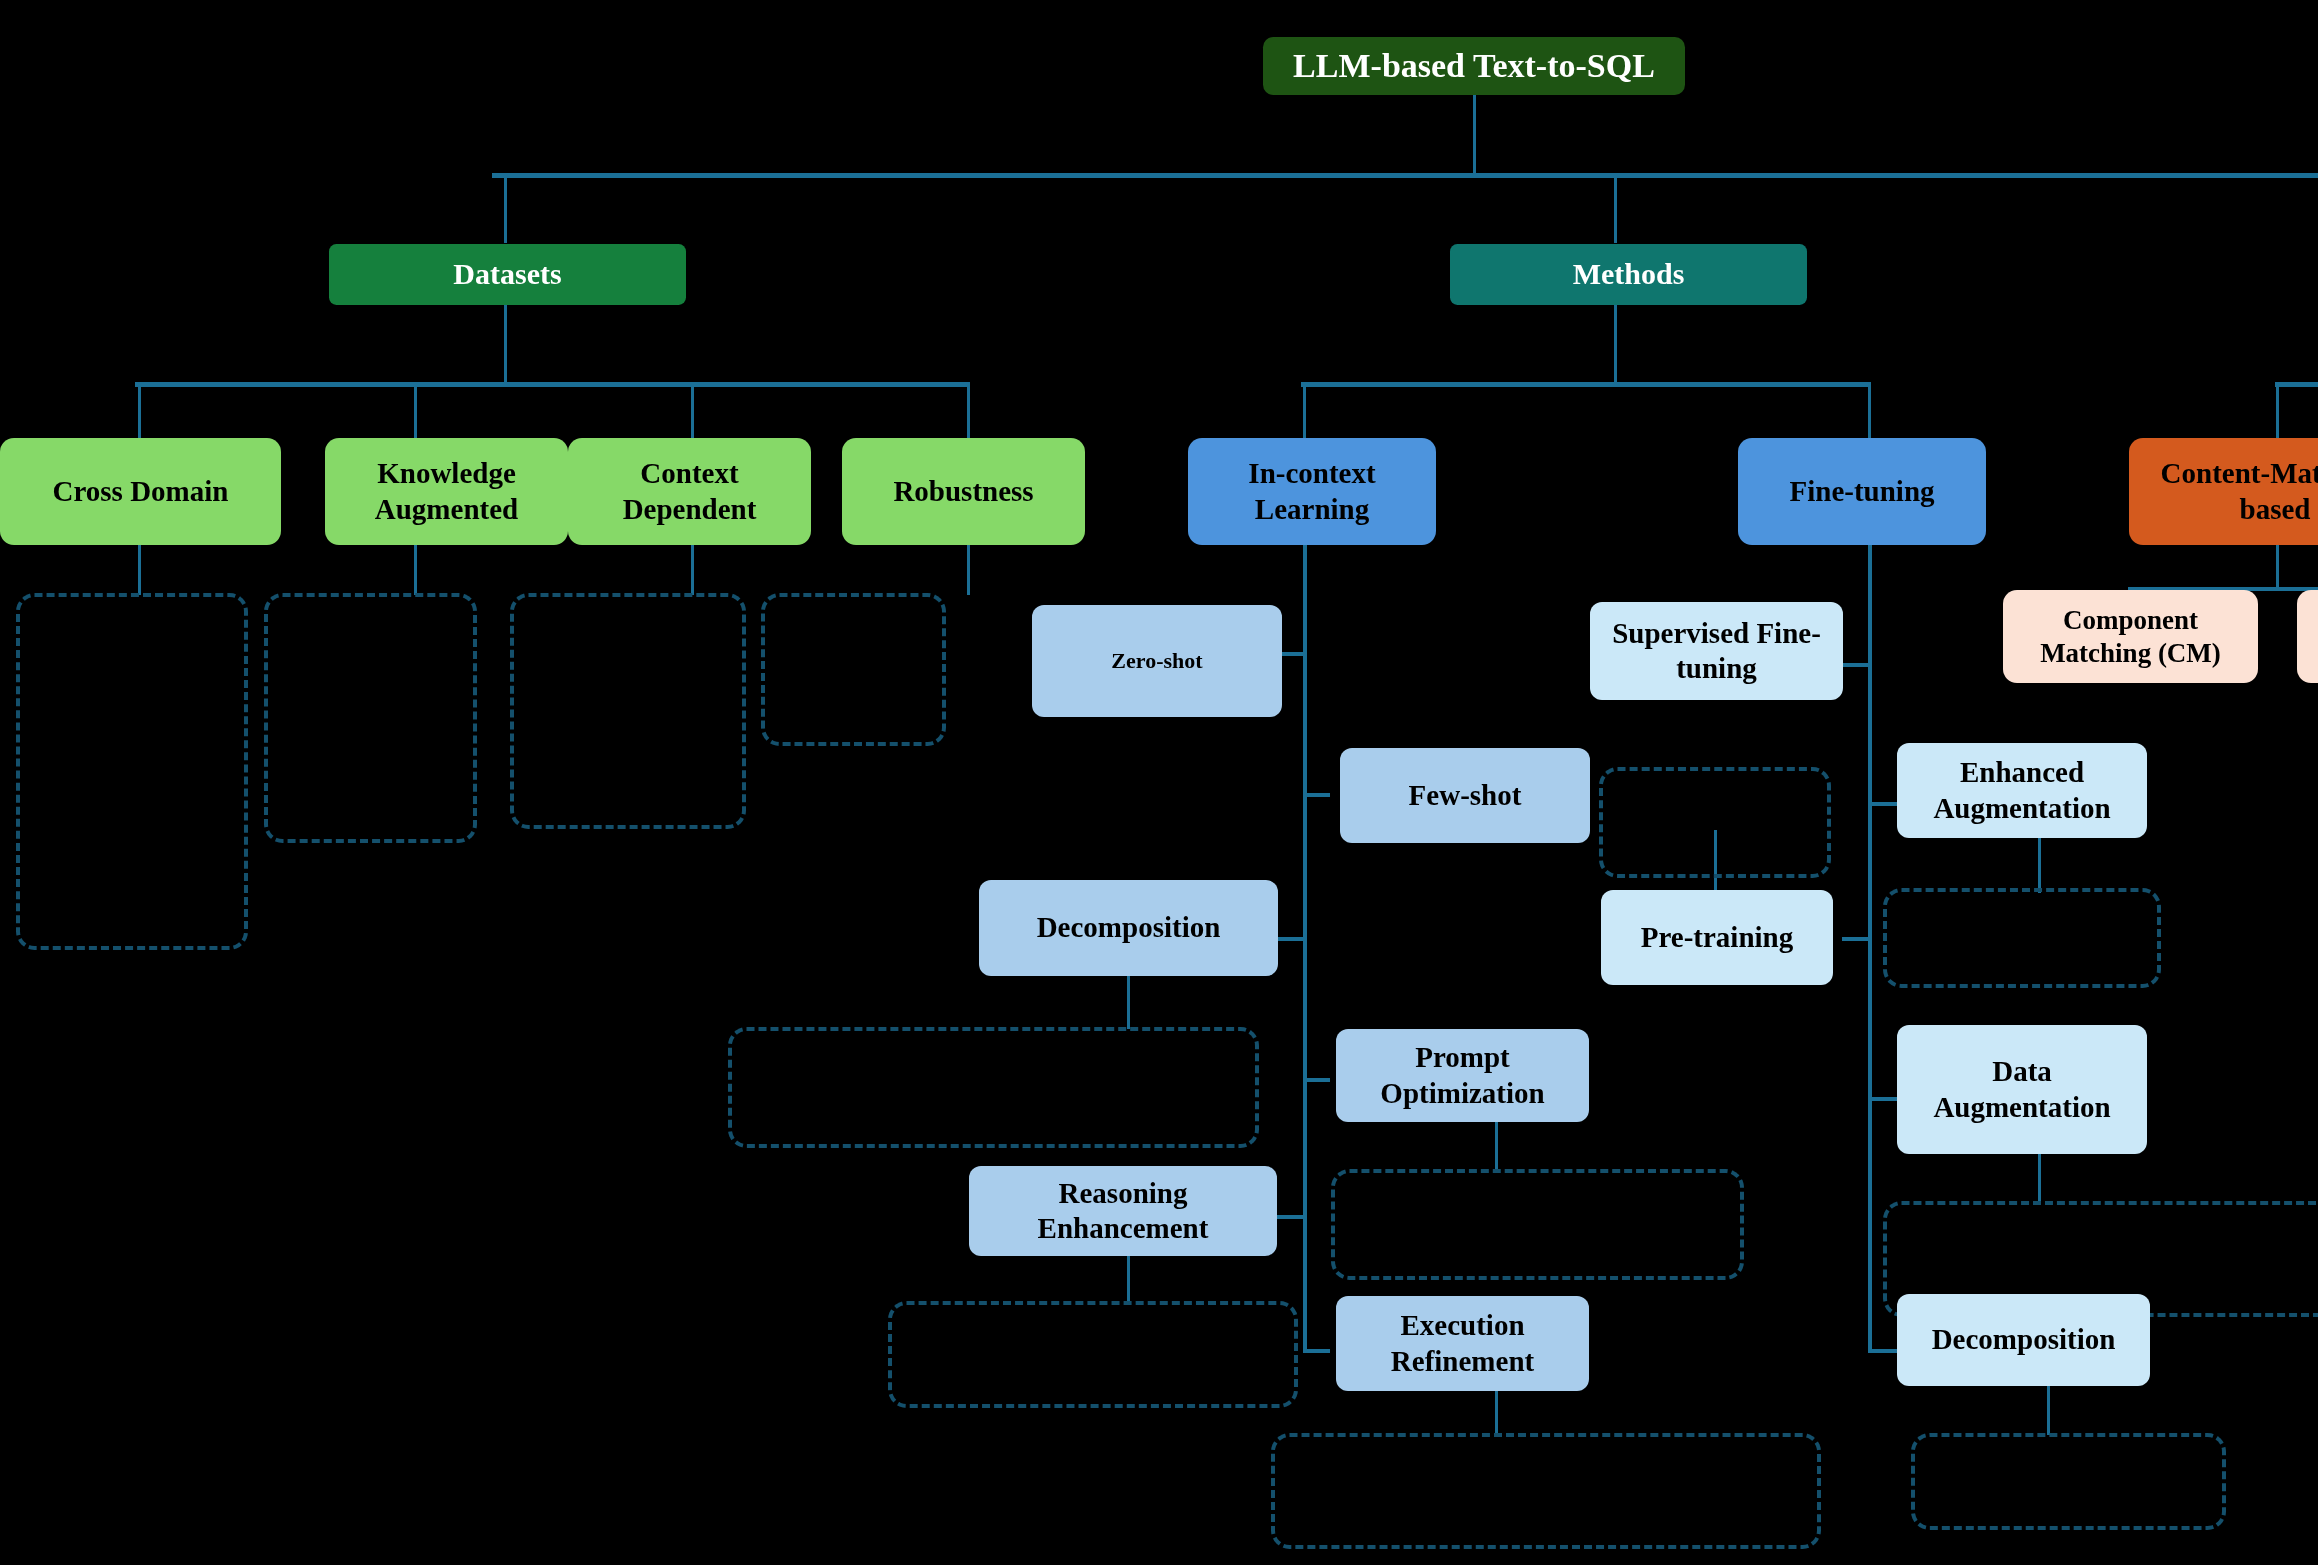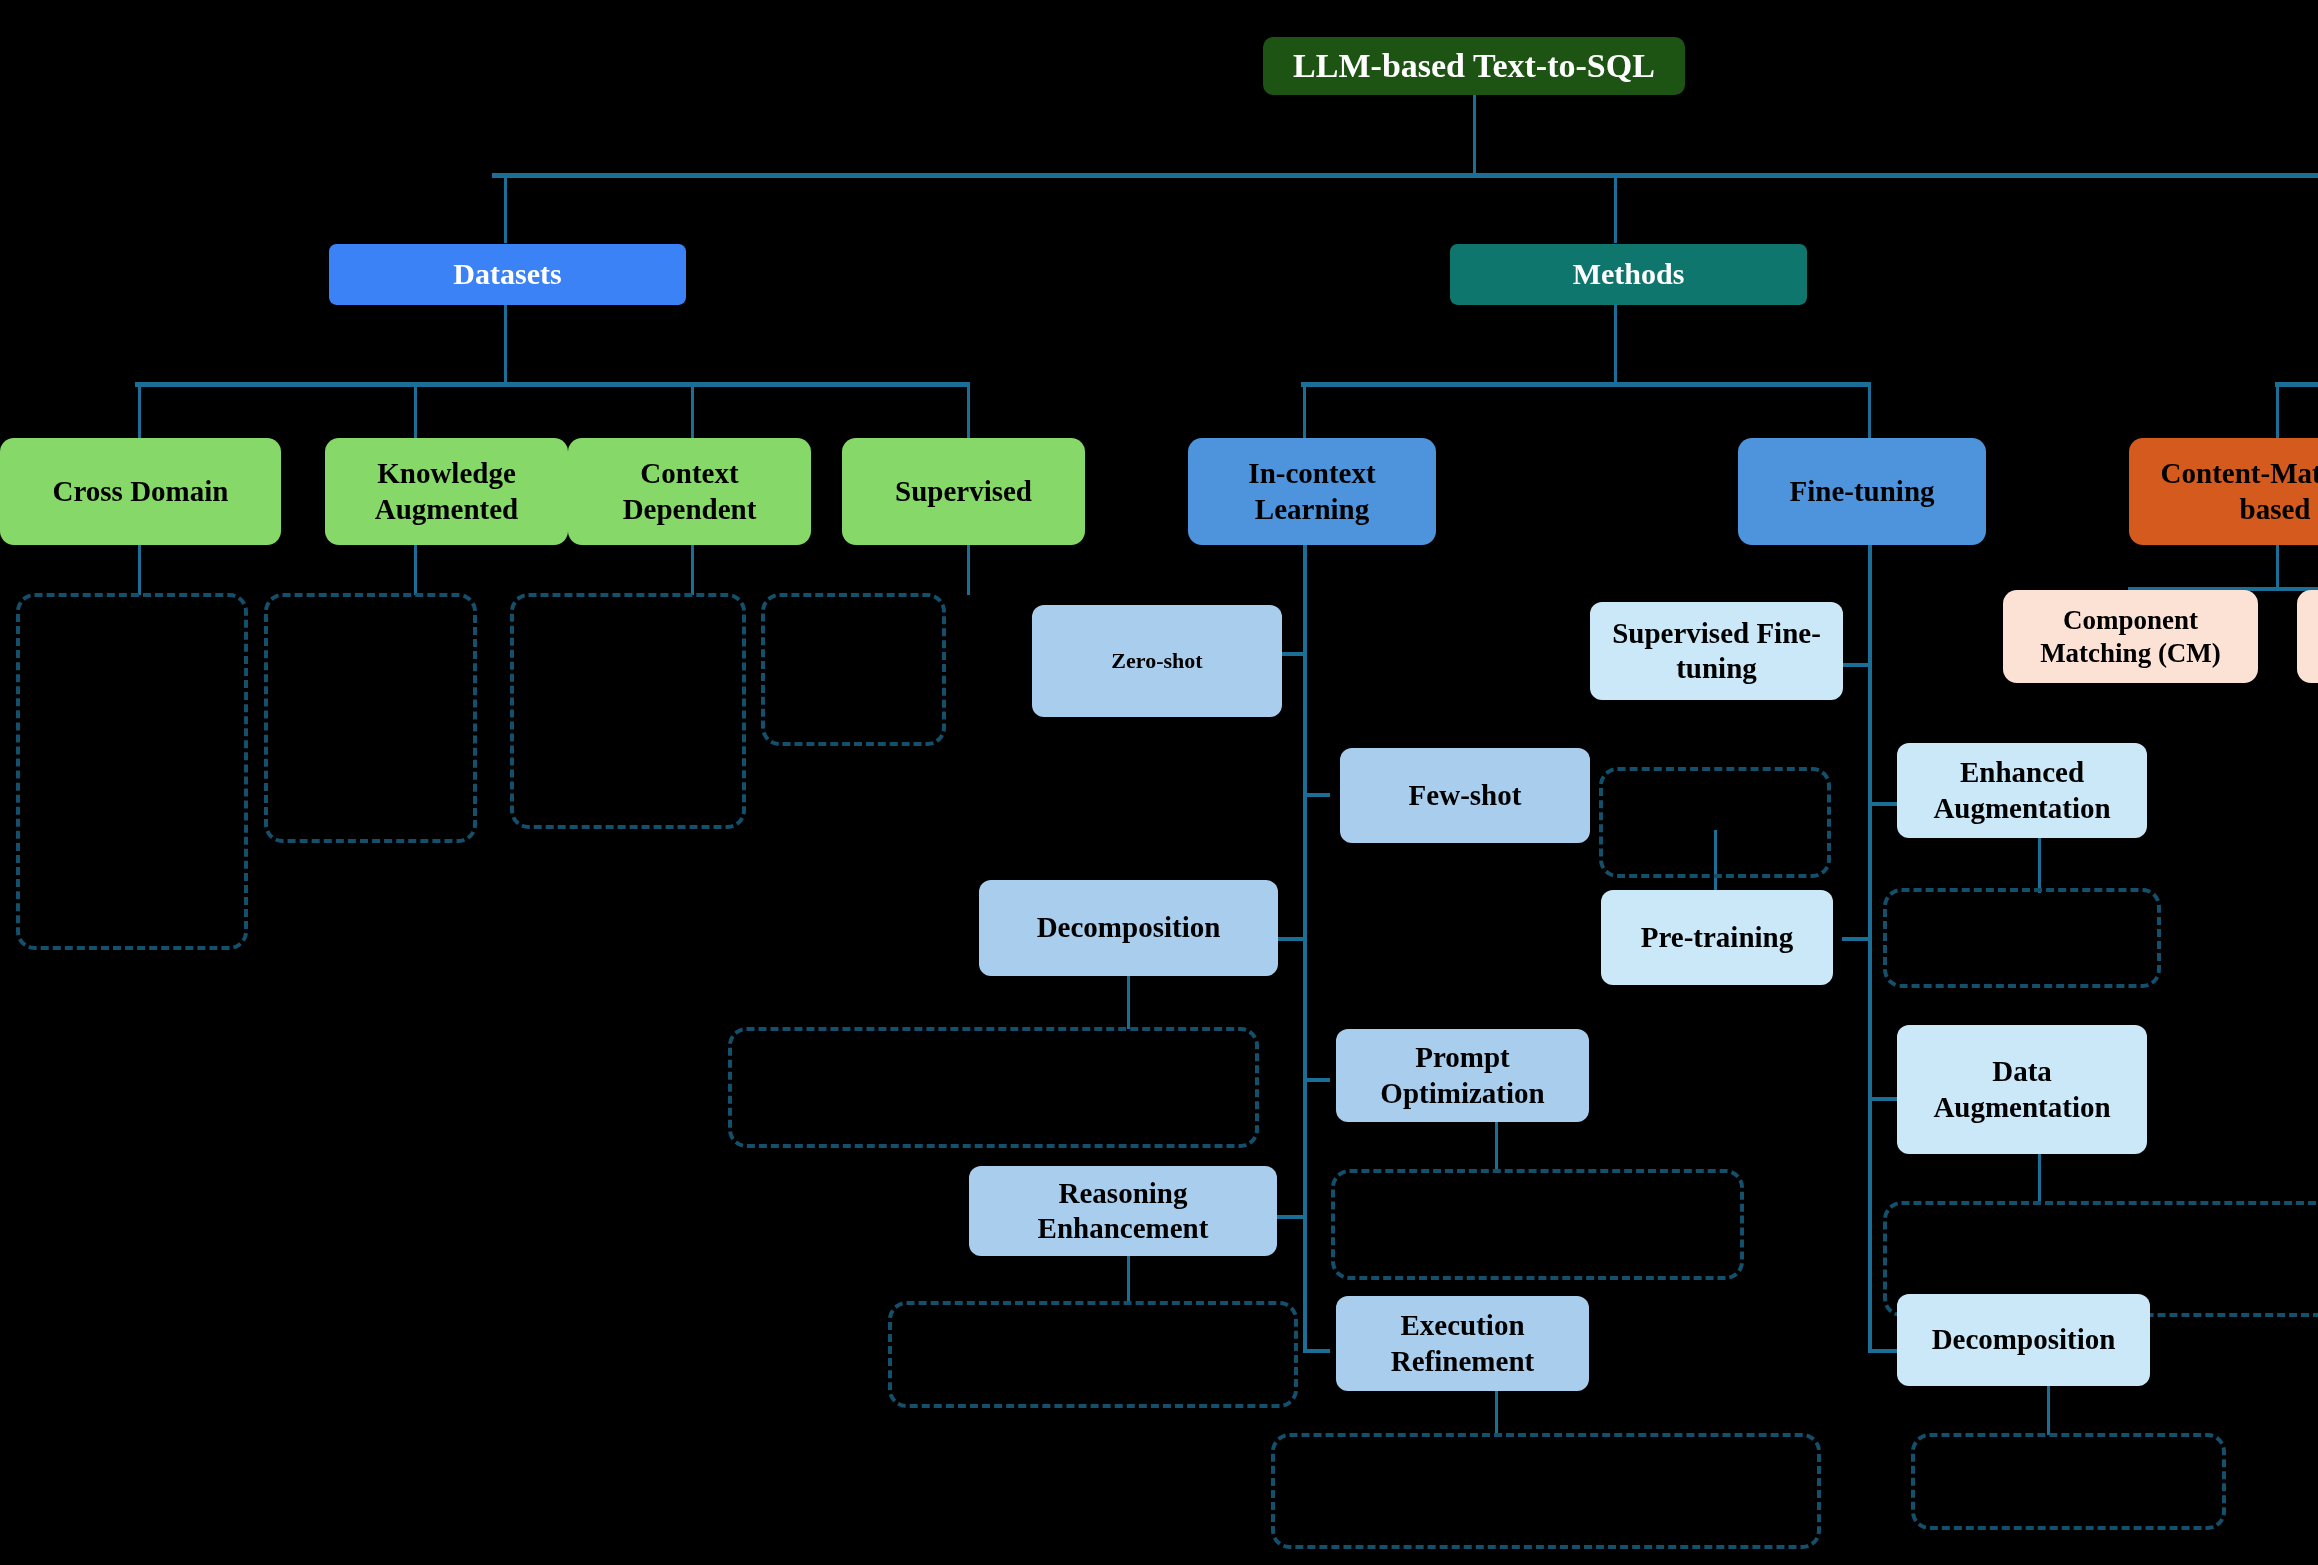--- a/index.html
+++ b/index.html
@@ -14,21 +14,21 @@
     position:absolute;
     display:flex;align-items:center;justify-content:center;
     text-align:center;
     font-weight:bold;
     line-height:1.22;
     box-sizing:border-box;
     padding:1.9px 4.6px;
   }
   
   .root-node   {background:#1e5413;color:#ffffff;border-radius:10.2px;}
-  .cat-green   {background:#3b82f6;color:#ffffff;border-radius:7.4px;}
+  .cat-green   {background:#15803d;color:#ffffff;border-radius:7.4px;}
   .cat-blue    {background:#0f766e;color:#ffffff;border-radius:7.4px;}
   .sub-green   {background:#86d968;color:#000000;border-radius:14px;}
   .sub-blue    {background:#4d94dd;color:#000000;border-radius:14px;}
   .sub-orange  {background:#d45a1e;color:#000000;border-radius:14px;}
   .leaf-blue   {background:#a9cdec;color:#000000;border-radius:12px;}
   .leaf-lblue  {background:#cbe8f8;color:#000000;border-radius:12px;}
   .leaf-peach  {background:#fce2d5;color:#000000;border-radius:14px;}
   
   .dashed{
     position:absolute;
@@ -113,21 +113,21 @@
   <div class="dashed" style="left:1911px;top:1433px;width:315px;height:97px;"></div>
 
   <div class="node root-node" style="left:1263px;top:4.6px;width:422px;height:58px;font-size:34px;margin-top:32px;">LLM-based Text-to-SQL</div>
 
   <div class="node cat-green" style="left:329px;top:244px;width:357px;height:61px;font-size:30px;">Datasets</div>
   <div class="node cat-blue" style="left:1450px;top:244px;width:357px;height:61px;font-size:30px;">Methods</div>
 
   <div class="node sub-green" style="left:0px;top:438px;width:281px;height:107px;font-size:29px;">Cross Domain</div>
   <div class="node sub-green" style="left:293px;top:438px;width:243px;height:107px;font-size:29px;margin-left:32px;">Knowledge Augmented</div>
   <div class="node sub-green" style="left:568px;top:438px;width:243px;height:107px;font-size:29px;">Context Dependent</div>
-  <div class="node sub-green" style="left:842px;top:438px;width:243px;height:107px;font-size:29px;">Supervised</div>
+  <div class="node sub-green" style="left:842px;top:438px;width:243px;height:107px;font-size:29px;">Robustness</div>
 
   <div class="node sub-blue" style="left:1188px;top:438px;width:248px;height:107px;font-size:29px;">In-context Learning</div>
   <div class="node sub-blue" style="left:1738px;top:438px;width:248px;height:107px;font-size:29px;">Fine-tuning</div>
 
   <div class="node sub-orange" style="left:2129px;top:438px;width:292px;height:107px;font-size:29px;">Content-Matching based</div>
 
   <div class="node leaf-blue" style="left:1032px;top:605px;width:250px;height:112px;font-size:22px;">Zero-shot</div>
   <div class="node leaf-blue" style="left:1340px;top:748px;width:250px;height:95px;font-size:29px;">Few-shot</div>
   <div class="node leaf-blue" style="left:979px;top:880px;width:299px;height:96px;font-size:29px;">Decomposition</div>
   <div class="node leaf-blue" style="left:1336px;top:1029px;width:253px;height:93px;font-size:29px;text-align:center;">Prompt Optimization</div>

